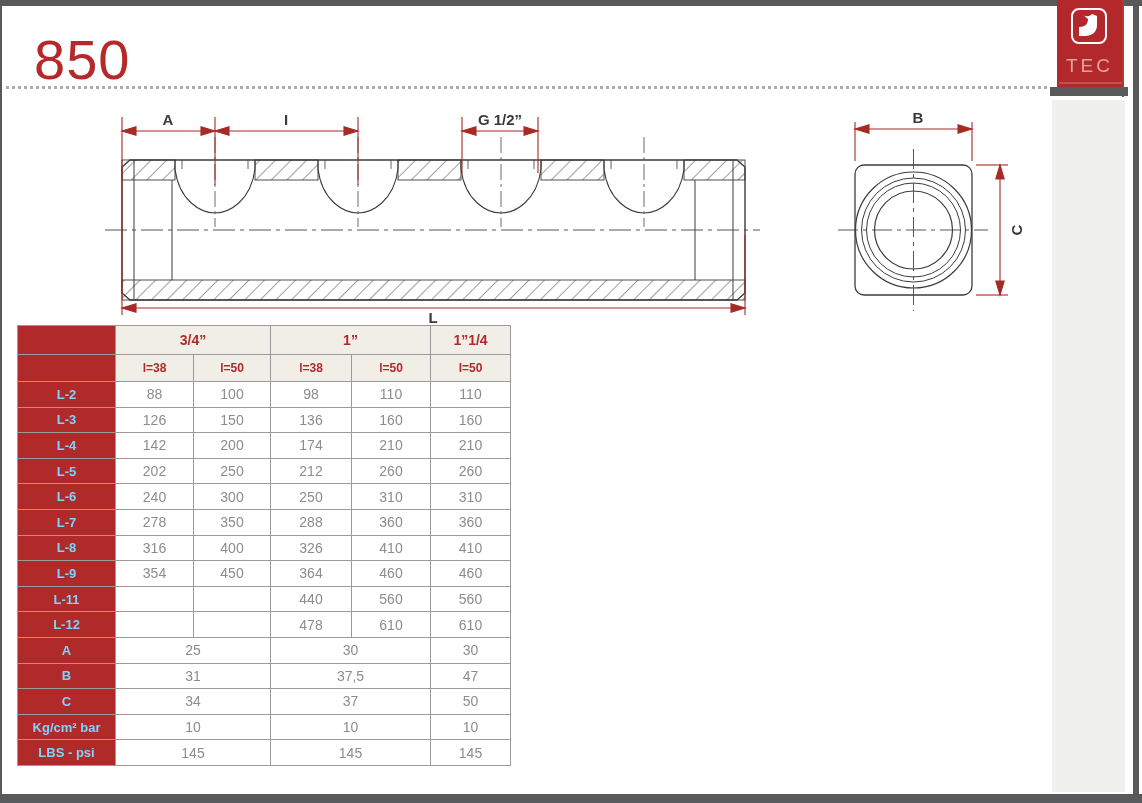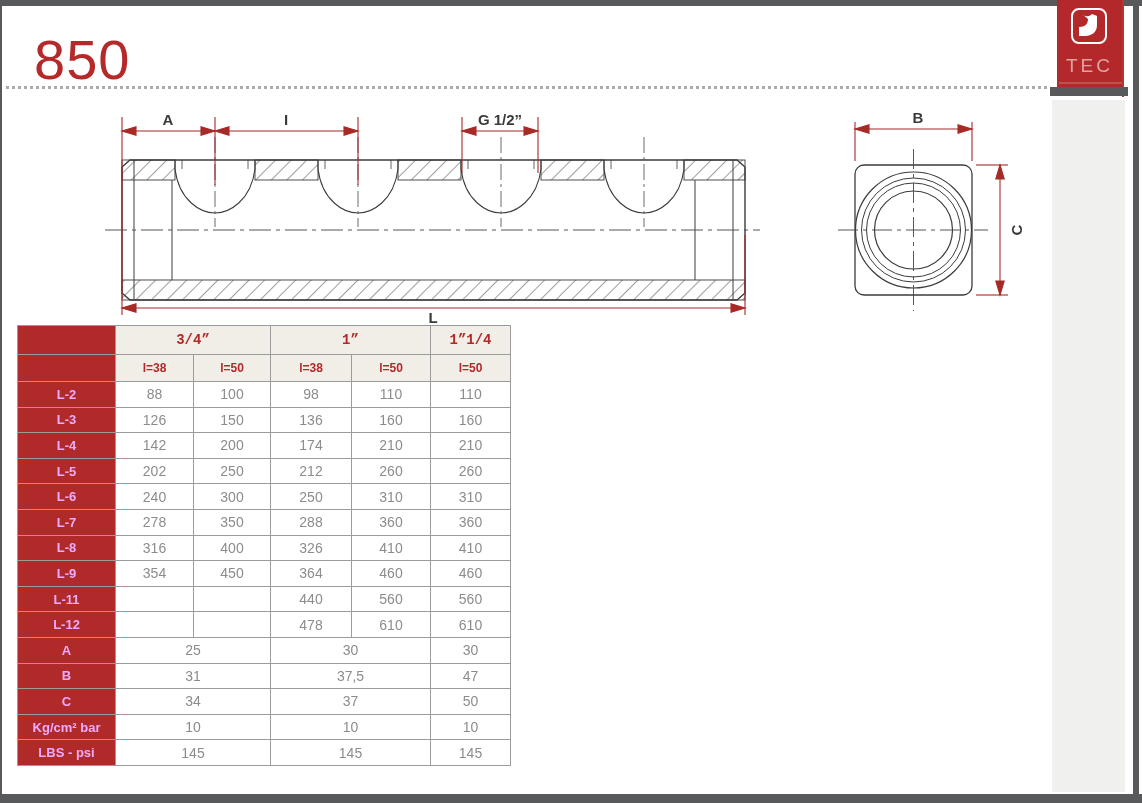--- a/index.html
+++ b/index.html
@@ -25,22 +25,22 @@
   .logo-underline{position:absolute;left:1059px;top:82px;width:63px;height:2px;background:#c4504c;}
   .logo-vline{position:absolute;left:1122px;top:0;width:2px;height:97px;background:#b3392f;}
   .logo-shadow{position:absolute;left:1050px;top:87px;width:78px;height:9px;background:#58595b;}
   
   .technical-drawing{position:absolute;left:60px;top:95px;width:990px;height:230px;}
   
   .spec-table{position:absolute;left:17px;top:325px;width:493px;border-collapse:collapse;
        table-layout:fixed;}
   .spec-table th,.spec-table td{border:1px solid #9b9b9b;text-align:center;vertical-align:middle;
        padding:0;height:24.6px;font-family:"Liberation Sans",sans-serif;}
-  .spec-table .rowhead{background:#b02a29;color:#f0abfc;font-weight:bold;font-size:13px;}
-  .spec-table .grouphead{background:#f1eee8;color:#b02a29;font-weight:bold;font-size:14px;height:28px;font-family:Liberation Mono, monospace;}
+  .spec-table .rowhead{background:#b02a29;color:#7dd3fc;font-weight:bold;font-size:13px;}
+  .spec-table .grouphead{background:#f1eee8;color:#b02a29;font-weight:bold;font-size:14px;height:28px;}
   .spec-table .subhead{background:#f1eee8;color:#b02a29;font-weight:bold;font-size:12px;height:26px;}
   .spec-table .val{color:#8c8c8c;font-size:14px;background:#ffffff;}
 </style>
 </head>
 <body>
 
 <div class="top-bar"></div>
 <div class="left-edge"></div>
 <div class="right-edge"></div>
 <div class="bottom-bar"></div>

